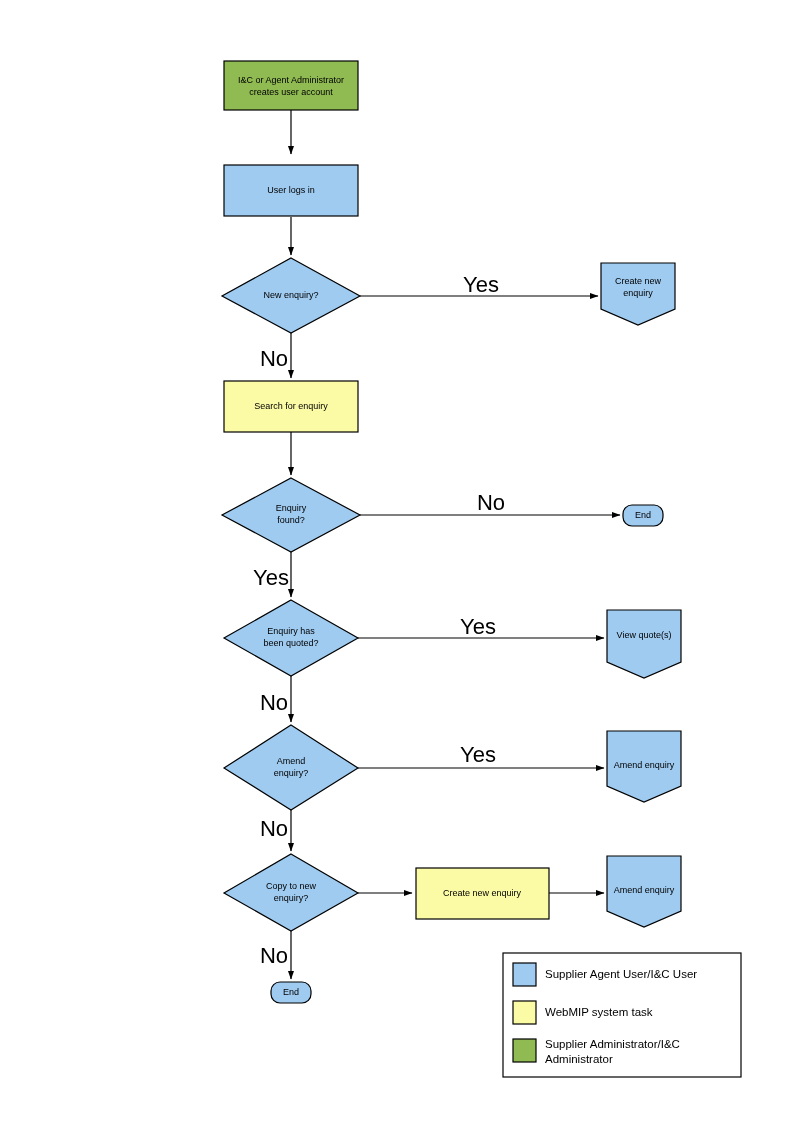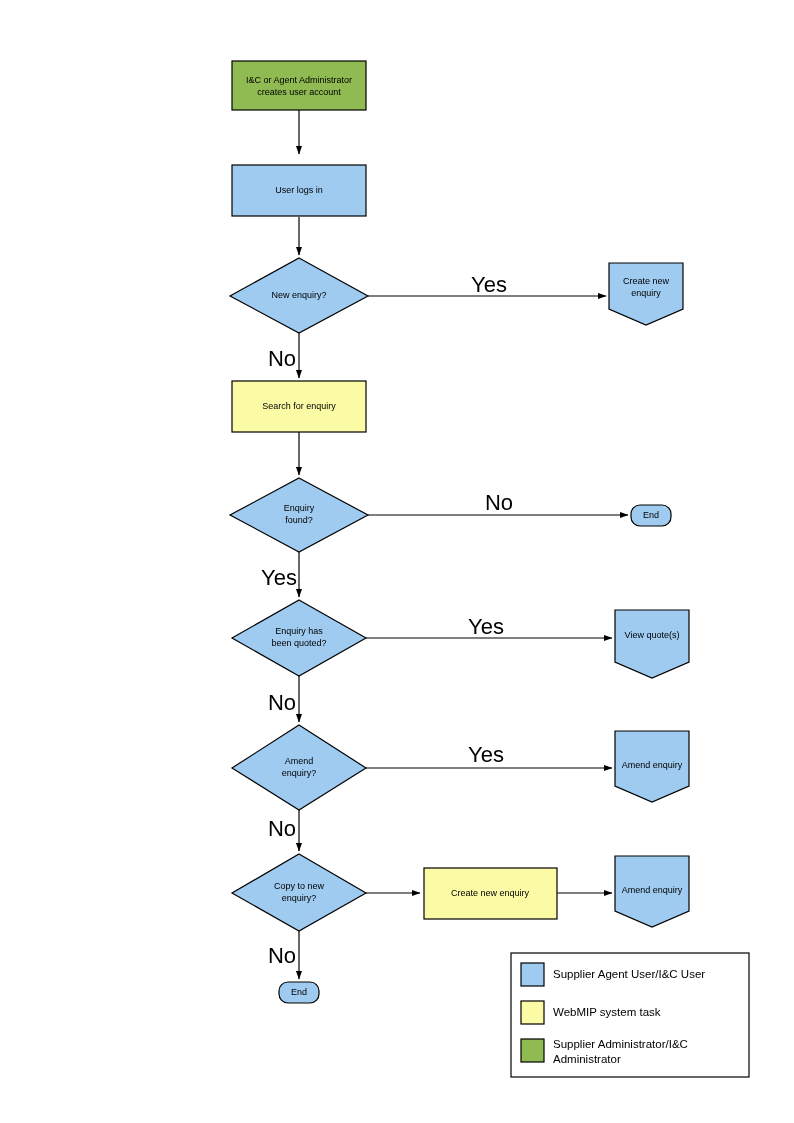--- a/index.html
+++ b/index.html
@@ -9,21 +9,21 @@
   }
   body {
     width: 794px;
     height: 1123px;
     position: relative;
     font-family: "Liberation Sans", sans-serif;
     overflow: hidden;
   }
   #canvas {
     position: absolute;
-    left: 8px; top: 0;
+    left: 0; top: 0;
     width: 760px;
     height: 1123px;
   }
   .flow-svg {
     position: absolute;
     left: 0; top: 0;
     width: 794px;
     height: 1123px;
   }
   .node-label {

